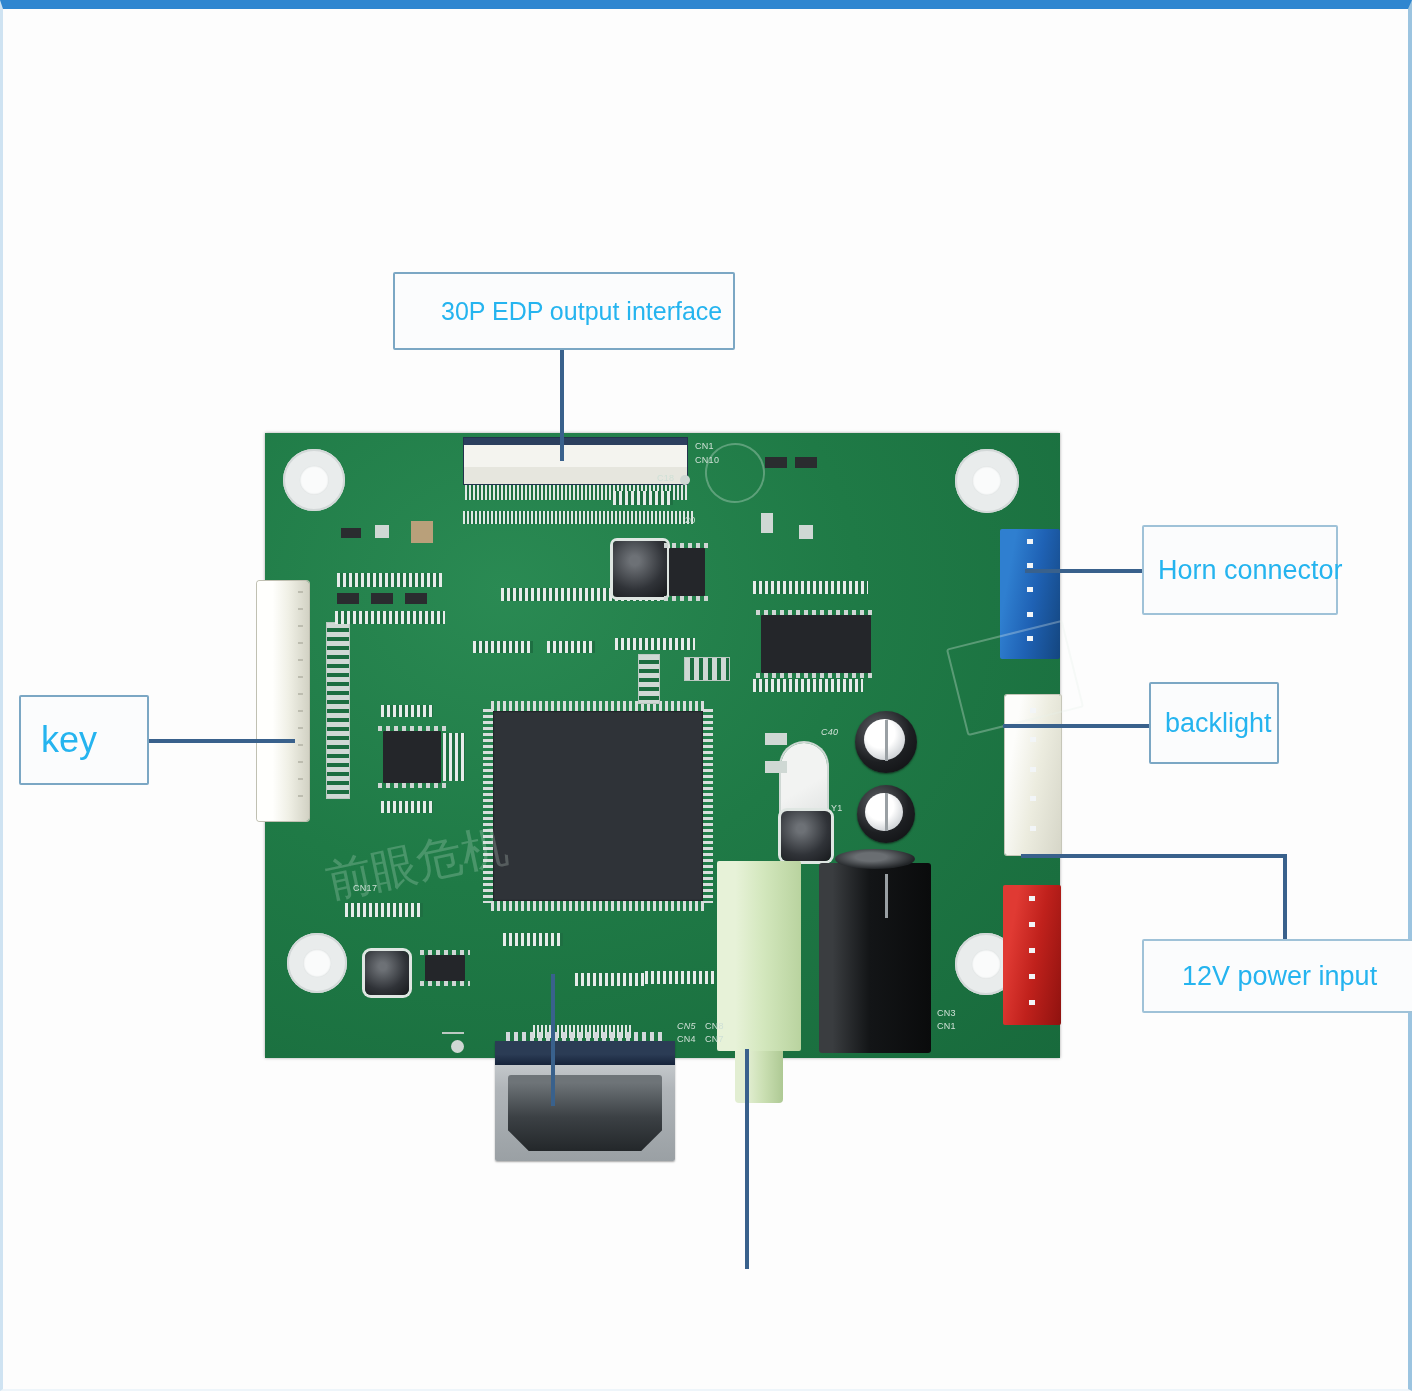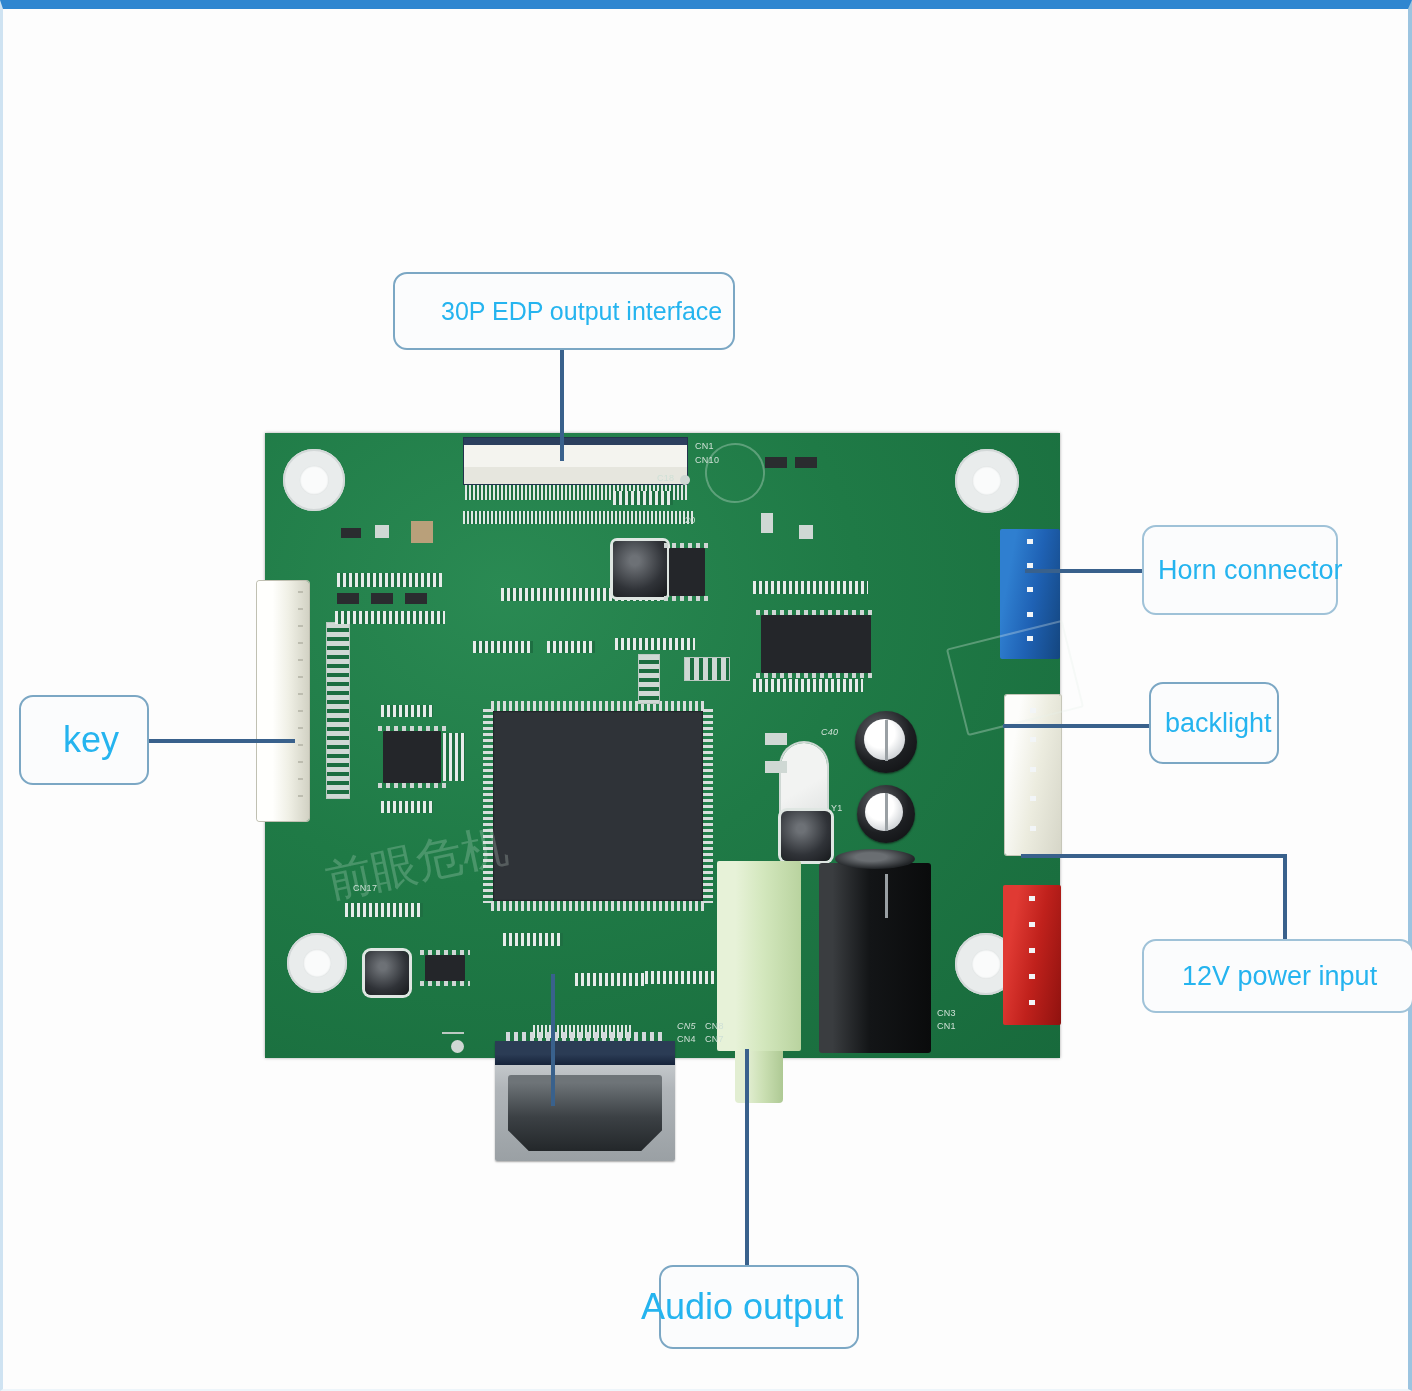--- a/index.html
+++ b/index.html
@@ -27,21 +27,21 @@
     font-size:52px;
     color:#d93a35;
     letter-spacing:0.5px;
     white-space:nowrap;
   }
 
   
   .callout {
     position:absolute;
     border:2px solid #7ba7c4;
-    border-radius:14px;
+    border-radius:2px;
     background:#fbfcfd;
     display:flex;
     align-items:center;
     color:#25b4ef;
     white-space:nowrap;
   }
   .callout.soft { border-color:#9fc2d8; }
 
   .lead { position:absolute; background:#39618c; }
   .lead.h { height:4px; }
@@ -345,22 +345,19 @@
   </div>
 
   <div class="callout soft" style="left:1139px;top:516px;width:196px;height:90px;padding-left:14px;font-size:27px;">
     <span>Horn connector</span>
   </div>
 
   <div class="callout soft" style="left:1139px;top:930px;width:272px;height:74px;padding-left:38px;font-size:27px;">
     <span>12V power input</span>
   </div>
 
-  <div class="callout" style="left:16px;top:686px;width:130px;height:90px;padding-left:42px;font-size:36px;">
+  <div class="callout" style="left:16px;top:686px;width:130px;height:90px;padding-left:20px;font-size:36px;">
     <span>key</span>
   </div>
 
 
-  <div class="callout" style="left:656px;top:1256px;width:200px;height:84px;padding-left:-18px;font-size:36px;overflow:visible;">
-    <span style="margin-left:-20px;">Audio output</span>
-  </div>
 
 </div>
 
 </body></html>

